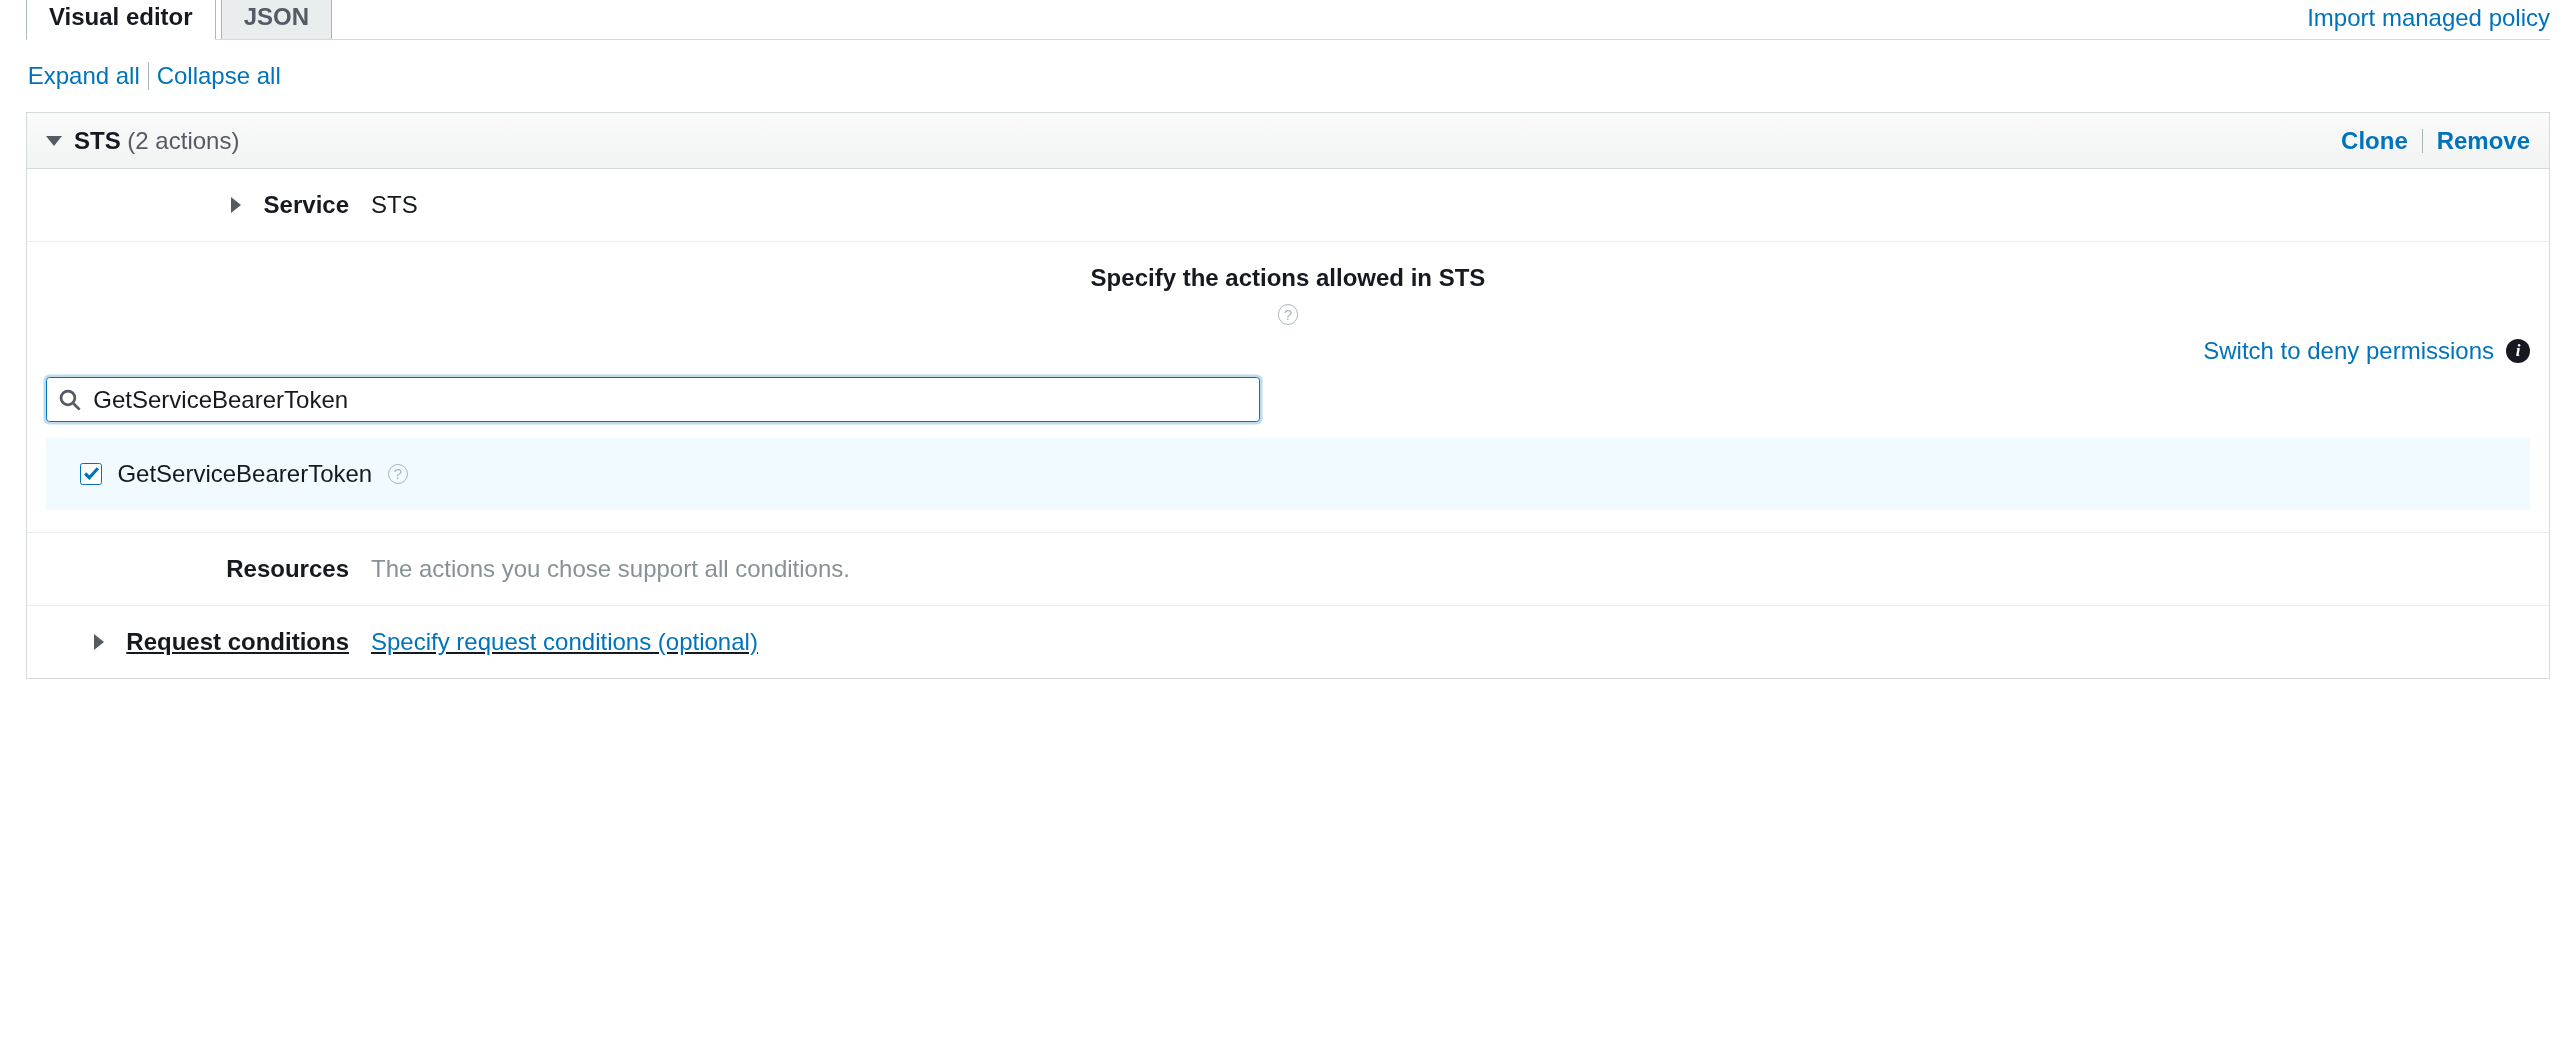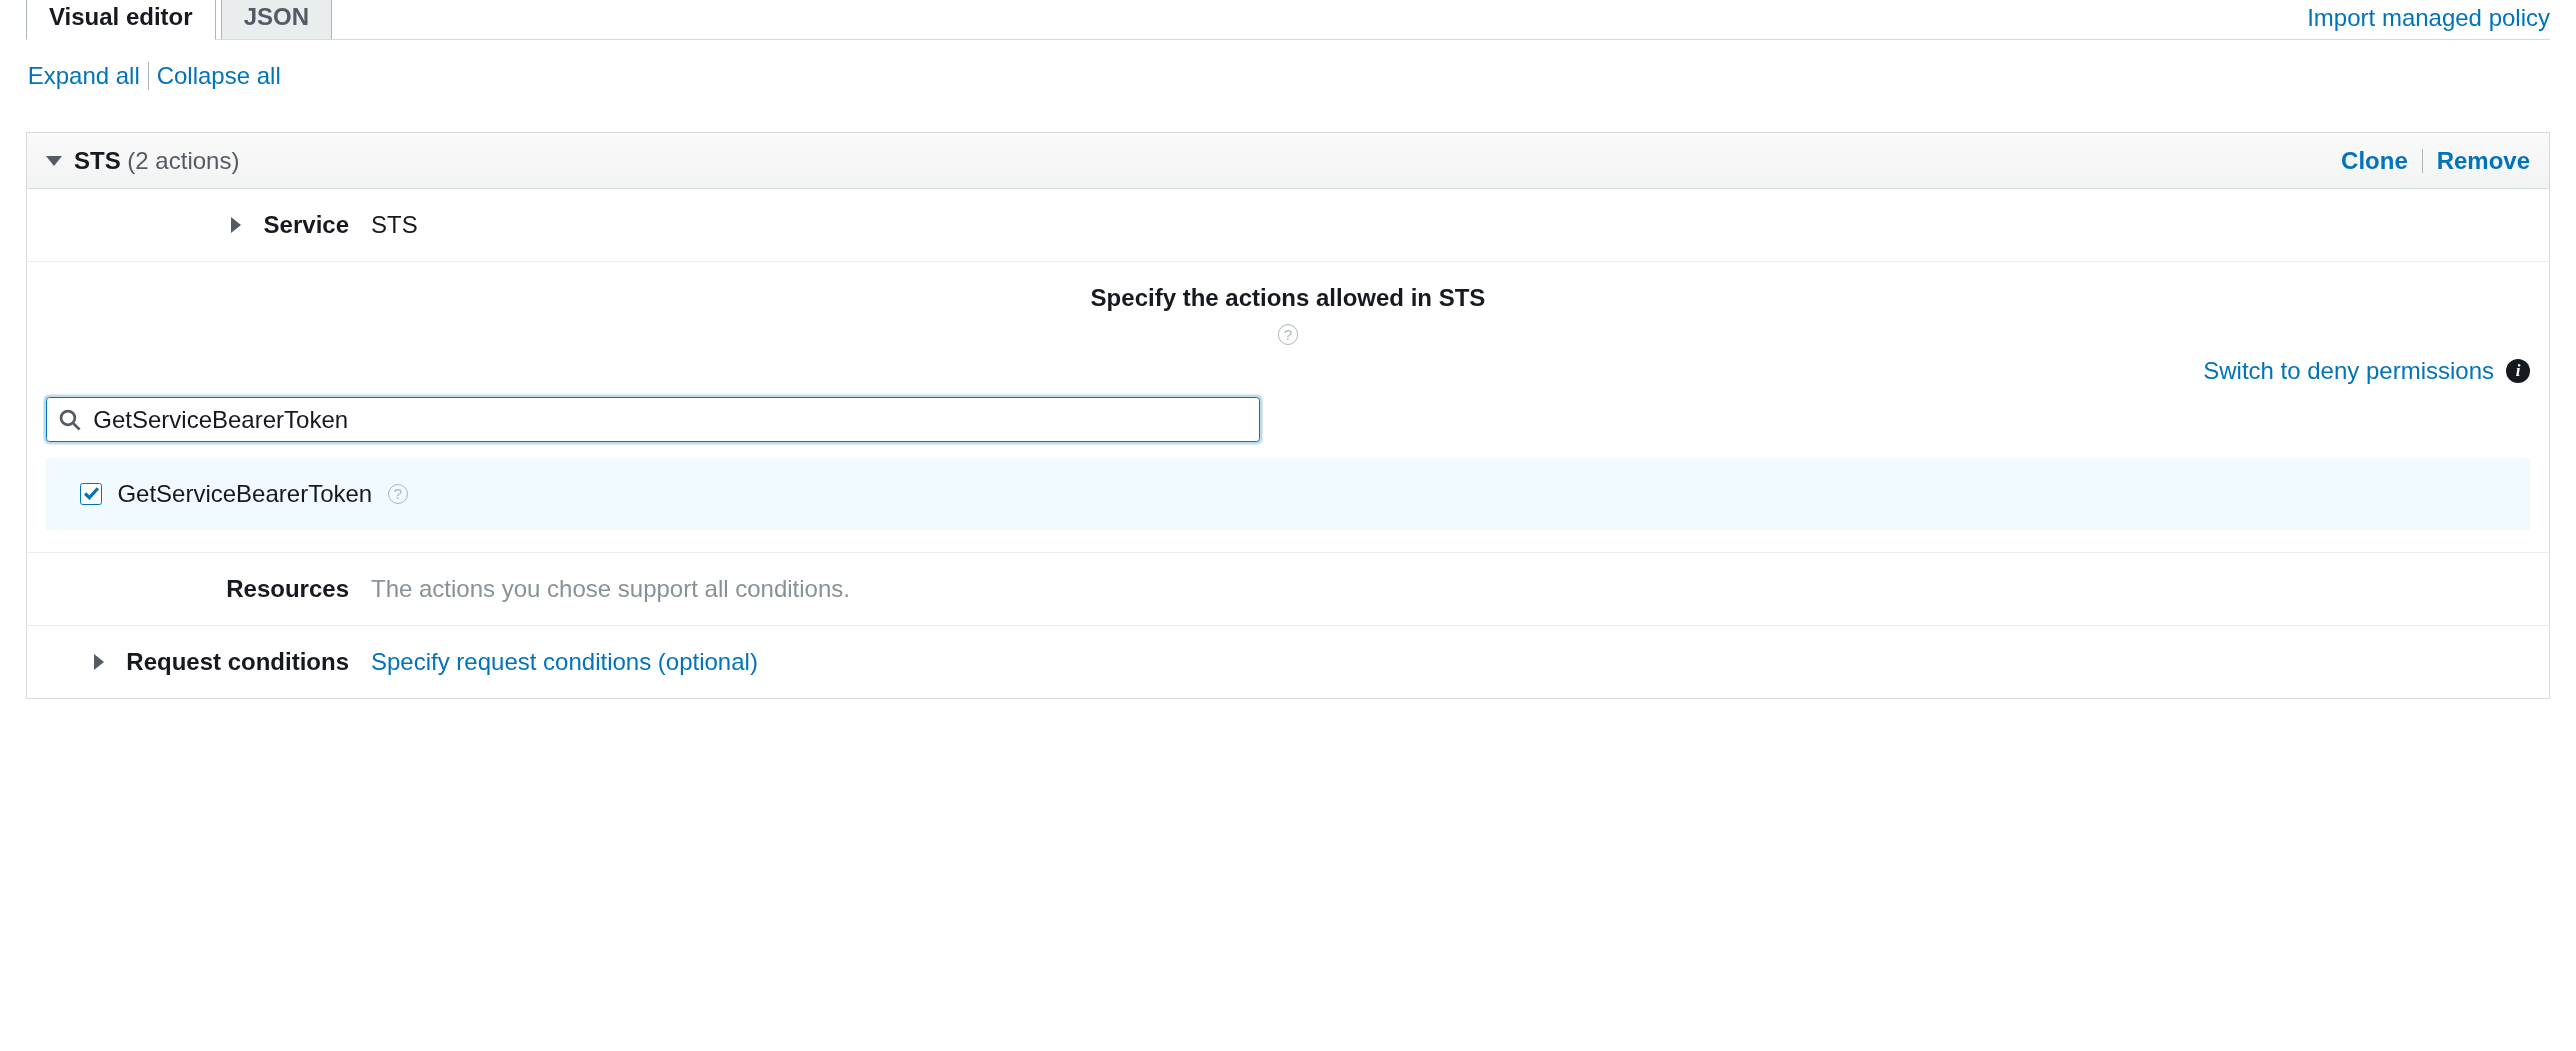--- a/index.html
+++ b/index.html
@@ -69,21 +69,20 @@
     color: #0073bb;
     cursor: pointer;
   }
   .expand-row .divider {
     width: 0.9px; background: #aab7b8; align-self: stretch;
   }
 
   
   .statement {
     border: 0.9px solid #d5dbdb;
-    margin-top: 20px;
   }
   .statement-header {
     display: flex;
     align-items: center;
     background: linear-gradient(#fafafa, #f2f3f3);
     border-bottom: 0.9px solid #d5dbdb;
     padding: 13.7px 19px;
   }
   .caret {
     width: 0; height: 0; display: inline-block;
@@ -109,21 +108,21 @@
   }
   .header-actions .sep { width: 0.9px; background: #aab7b8; height: 24px; }
   .header-actions .link { font-weight: 700; }
 
   
   .row {
     display: flex;
     border-bottom: 0.9px solid #eaeded;
     padding: 22px 19px 22px 19px;
   }
-  .row:last-child { border-bottom: none; }
+  .row:last-child { border-bottom: none; text-decoration: underline; }
   .label-col {
     width: 325px;
     text-align: right;
     padding-right: 22px;
     font-weight: 700;
     color: #16191f;
     display: flex;
     flex-direction: column;
     align-items: flex-end;
     gap: 5.1px;

